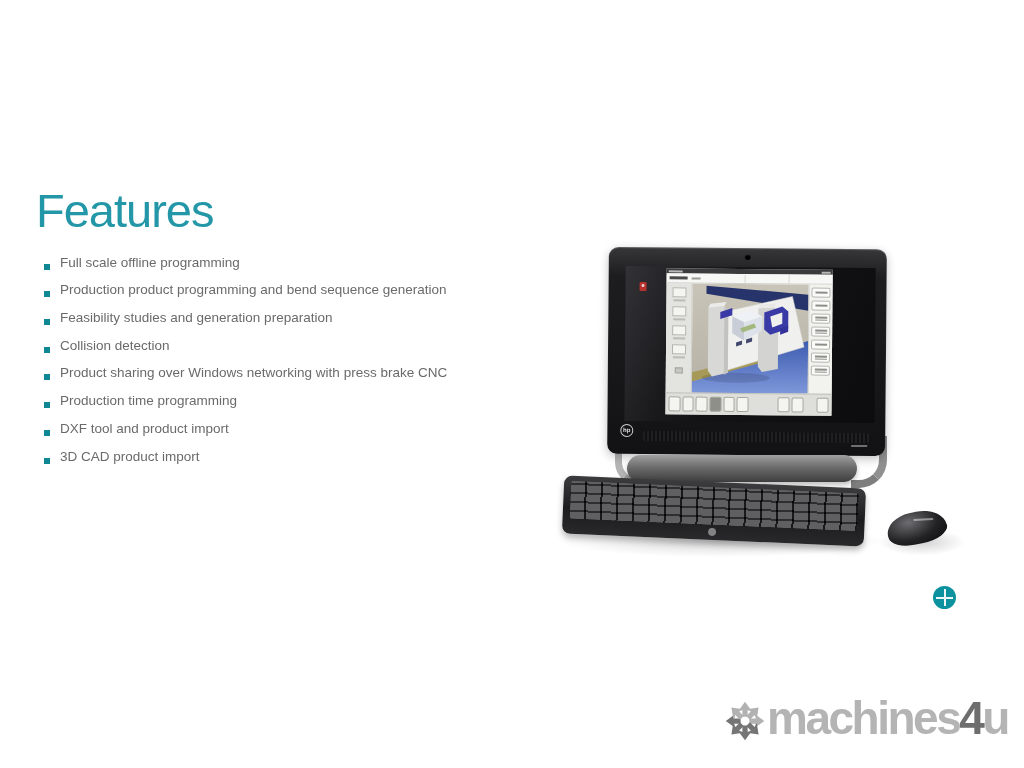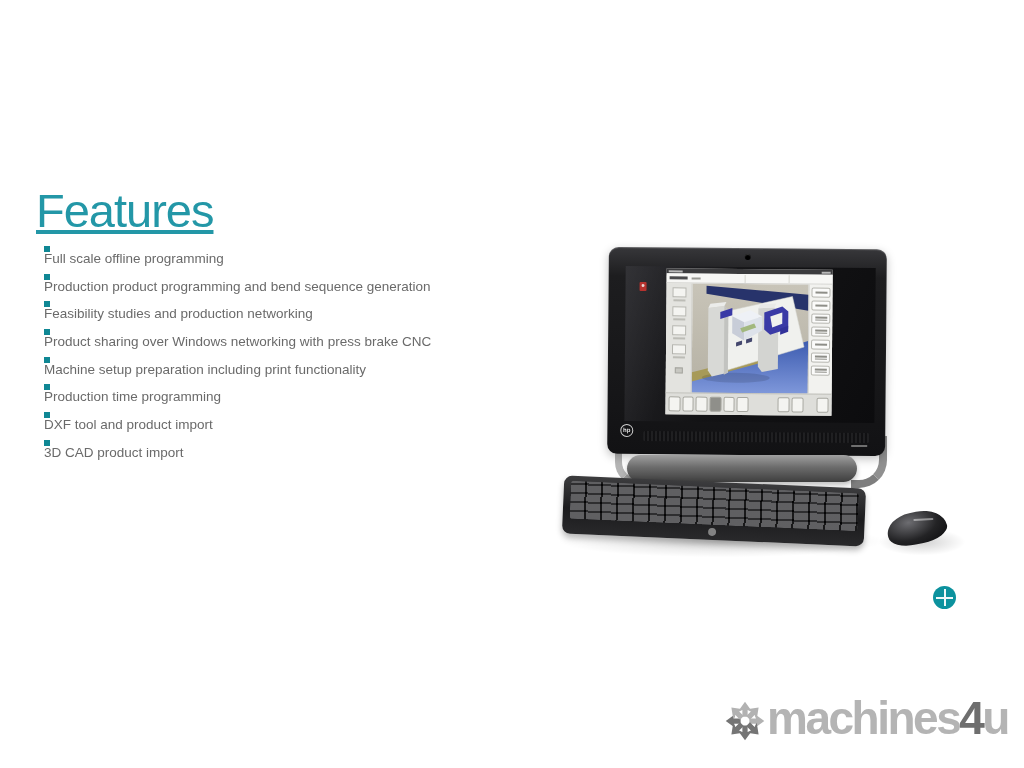--- a/index.html
+++ b/index.html
@@ -7,29 +7,29 @@
   body {
     width:1024px; height:768px; position:relative; overflow:hidden;
     background:#ffffff;
     font-family:"Liberation Sans", sans-serif;
   }
 
   
   .page-title {
     position:absolute; left:36px; top:156px;
     font-size:47px; font-weight:300; letter-spacing:-1px;
-    color:#2397a7; line-height:1;text-decoration:underline;
+    color:#2397a7; line-height:1;
   }
 
   
   .features {
     position:absolute; left:44px; top:242px;
     list-style:none; margin:0; padding:0;
   }
-  .feature { display:flex; align-items:flex-start; height:27.7px;flex-direction:column; }
+  .feature { display:flex; align-items:flex-end; height:27.7px; }
   .bullet {
     flex:none; width:6px; height:6px; background:#0f8794;
     margin:4px 10px 0 0;
   }
   .ftext { font-size:13.5px; line-height:14px; color:#6a6a6a; }
 
   
   .computer { position:absolute; left:555px; top:228px; width:440px; height:330px; }
 
   .kb-shadow {
@@ -203,29 +203,29 @@
   <li class="feature">
     <span class="bullet"></span>
     <span class="ftext">Full scale offline programming</span>
   </li>
   <li class="feature">
     <span class="bullet"></span>
     <span class="ftext">Production product programming and bend sequence generation</span>
   </li>
   <li class="feature">
     <span class="bullet"></span>
-    <span class="ftext">Feasibility studies and production networking</span>
+    <span class="ftext">Feasibility studies and generation preparation</span>
+  </li>
+  <li class="feature">
+    <span class="bullet"></span>
+    <span class="ftext">Collision detection</span>
   </li>
   <li class="feature">
     <span class="bullet"></span>
     <span class="ftext">Product sharing over Windows networking with press brake CNC</span>
-  </li>
-  <li class="feature">
-    <span class="bullet"></span>
-    <span class="ftext">Machine setup preparation including print functionality</span>
   </li>
   <li class="feature">
     <span class="bullet"></span>
     <span class="ftext">Production time programming</span>
   </li>
   <li class="feature">
     <span class="bullet"></span>
     <span class="ftext">DXF tool and product import</span>
   </li>
   <li class="feature">

